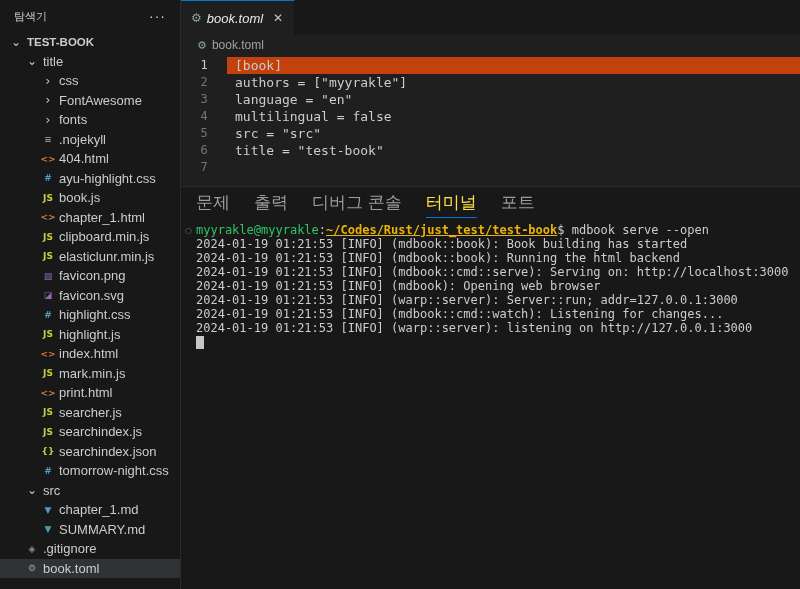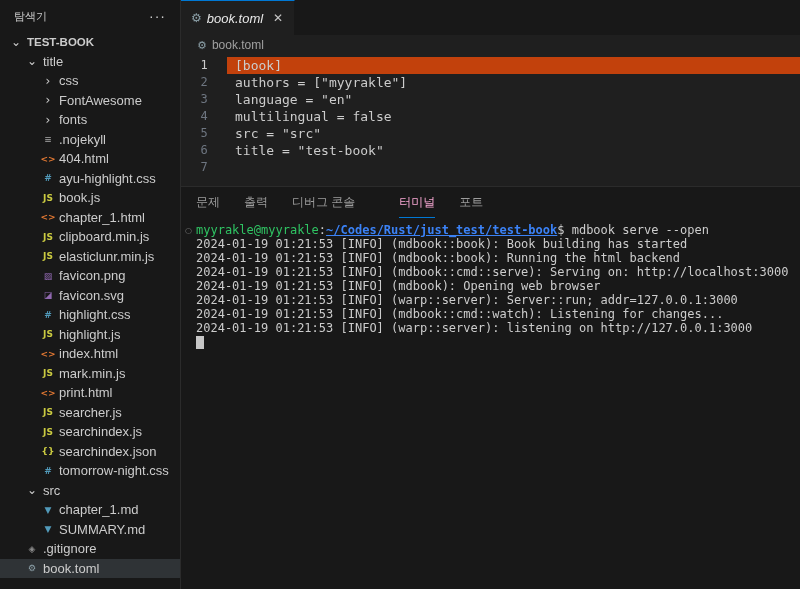--- a/index.html
+++ b/index.html
@@ -38,30 +38,30 @@
     font-family:"DejaVu Sans Mono", monospace; font-size:13px; }
   .code-line { display:flex; height:17px; line-height:17px; }
   .code-line .ln { width:46px; flex:none; text-align:center; color:#6e7681; font-size:12px; }
   .code-line .ct { flex:1; white-space:pre; color:#cccccc; padding-left:8px; }
   .code-line.active .ln { color:#cccccc; }
   .code-line.active .ct { background:#c2410c; }
 
   
   .panel { flex:1; background:#181818; border-top:1px solid #2b2b2b; display:flex; flex-direction:column; }
   .panel-tabs { height:31px; flex:none; display:flex; align-items:stretch; padding-left:15px; }
-  .panel-tab { font-size:12px; color:#9d9d9d; display:flex; align-items:center; margin-right:24px;
+  .panel-tab { font-size:17px; color:#9d9d9d; display:flex; align-items:center; margin-right:24px;
     border-bottom:1px solid transparent; cursor:pointer; }
-  .panel-tab.active { color:#f9a8d4; border-bottom-color:#0078d4;margin-left:20px; }
+  .panel-tab.active { color:#fde047; border-bottom-color:#0078d4; }
   .terminal { flex:1; position:relative; padding:5px 0 0 15px;
     font-family:"DejaVu Sans Mono", monospace; font-size:12px; }
   .term-line { height:14px; line-height:14px; white-space:pre; color:#cccccc; }
   .deco-circle { position:absolute; left:4px; top:8px; color:#767676; font-size:8px;
     font-family:"DejaVu Sans", sans-serif; }
   .t-user { color:#2fc463; font-weight:normal; }
-  .t-path { color:#3b82f6; font-weight:bold; text-decoration:underline; }
+  .t-path { color:#eab308; font-weight:bold; text-decoration:underline; }
   .cursor-block { display:inline-block; width:8px; height:13px; background:#c6c6c6; vertical-align:middle; }
 </style>
 </head>
 <body>
 
 <div class="root">
 
   <div class="sidebar">
     <div class="sidebar-header">
       <span>탐색기</span>

